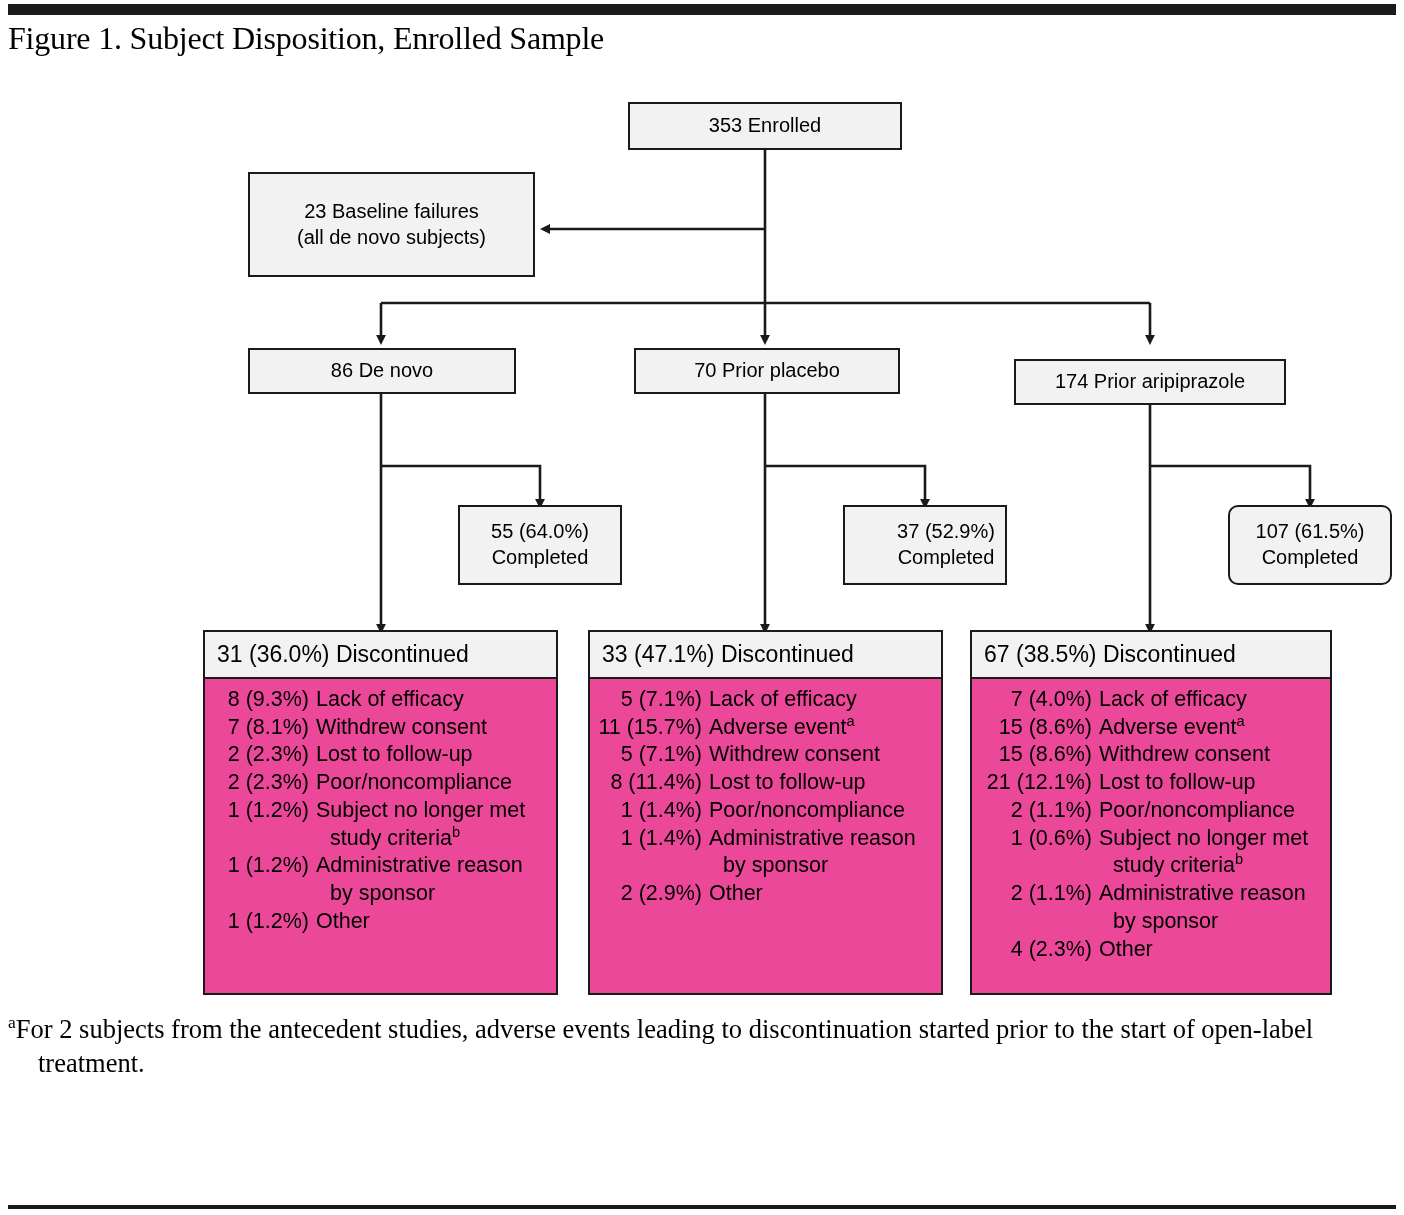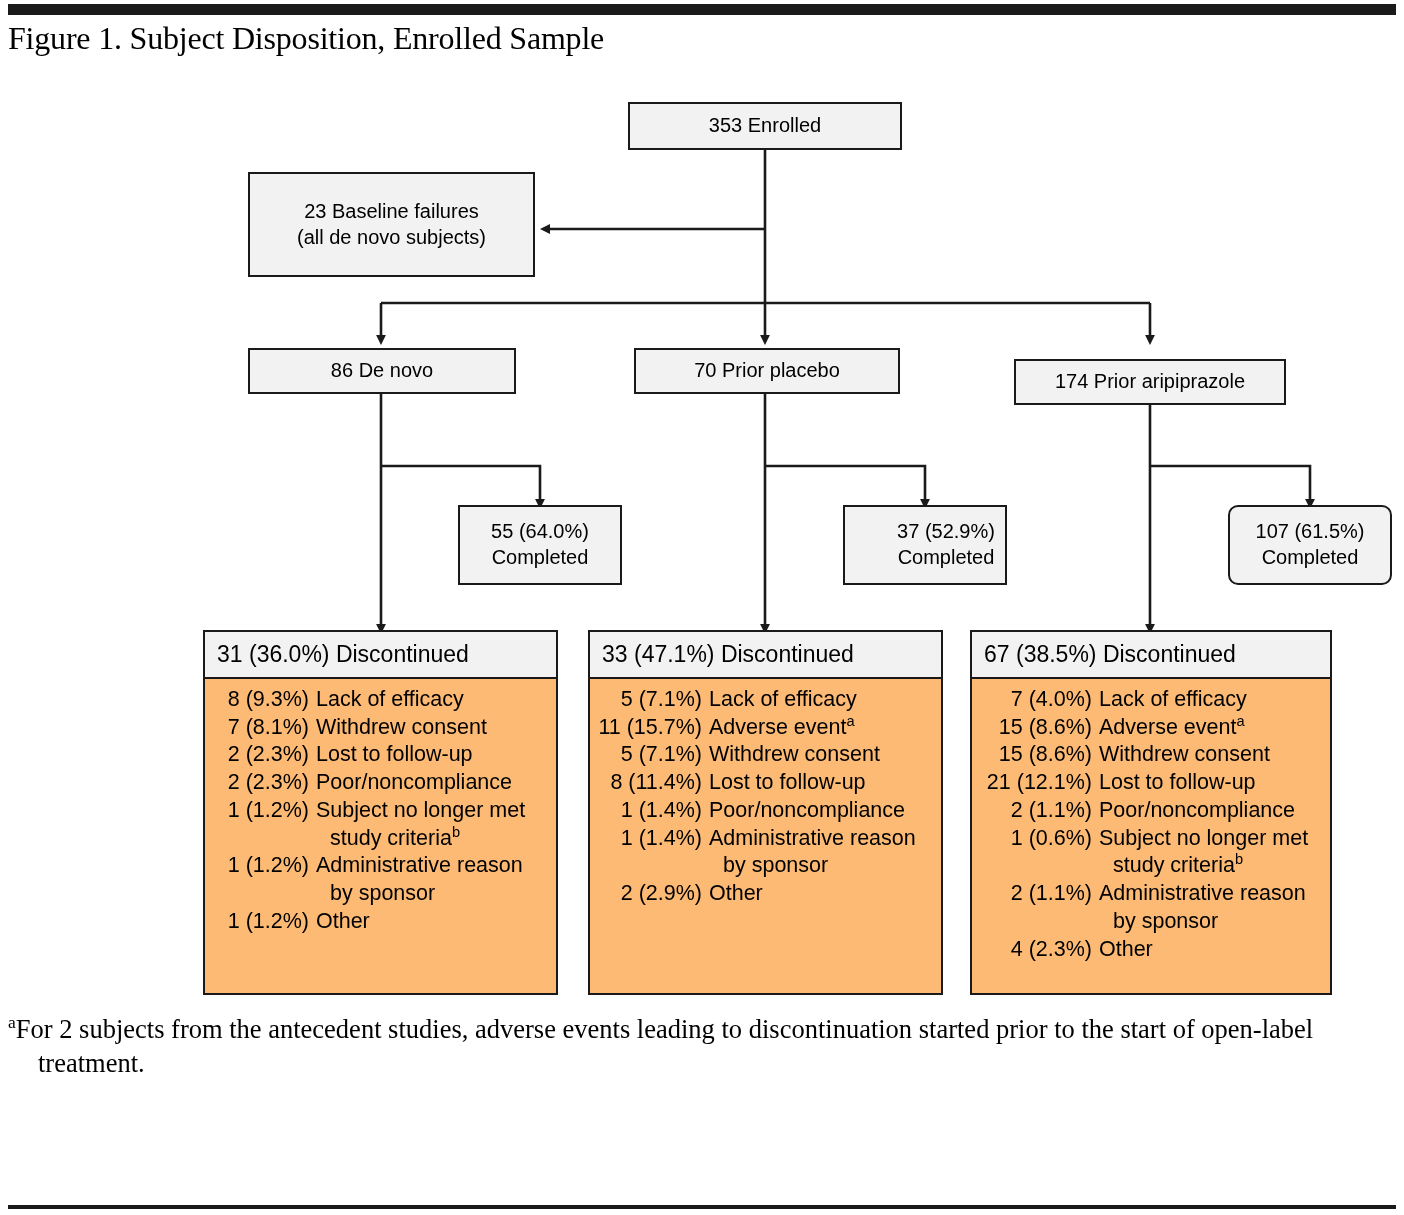--- a/index.html
+++ b/index.html
@@ -16,21 +16,21 @@
   #connectors{position:absolute;left:0;top:0;width:1404px;height:1215px;}
 
   .node{position:absolute;box-sizing:border-box;border:2.5px solid #1a1a1a;
         background:#f2f2f2;display:flex;align-items:center;justify-content:center;
         text-align:center;font-size:20px;line-height:1.28;}
 
   .node.multi{flex-direction:column;}
 
   
   .panel{position:absolute;box-sizing:border-box;border:2.5px solid #1a1a1a;
-         background:#fdba74;}
+         background:#ec4899;}
   .panel-head{box-sizing:border-box;background:#f2f2f2;border-bottom:2px solid #1a1a1a;
               font-size:23px;line-height:1;padding:11px 0 11px 12px;}
   .panel-body{padding:7px 8px 8px 8px;}
   .reason{display:flex;font-size:21.5px;line-height:1.29;white-space:nowrap;}
   .reason .num{flex:0 0 auto;text-align:right;}
   .reason .txt{flex:1 1 auto;padding-left:7px;white-space:normal;}
   .reason .txt .cont{display:block;padding-left:14px;}
   sup{font-size:0.68em;vertical-align:super;line-height:0;}
 
   

